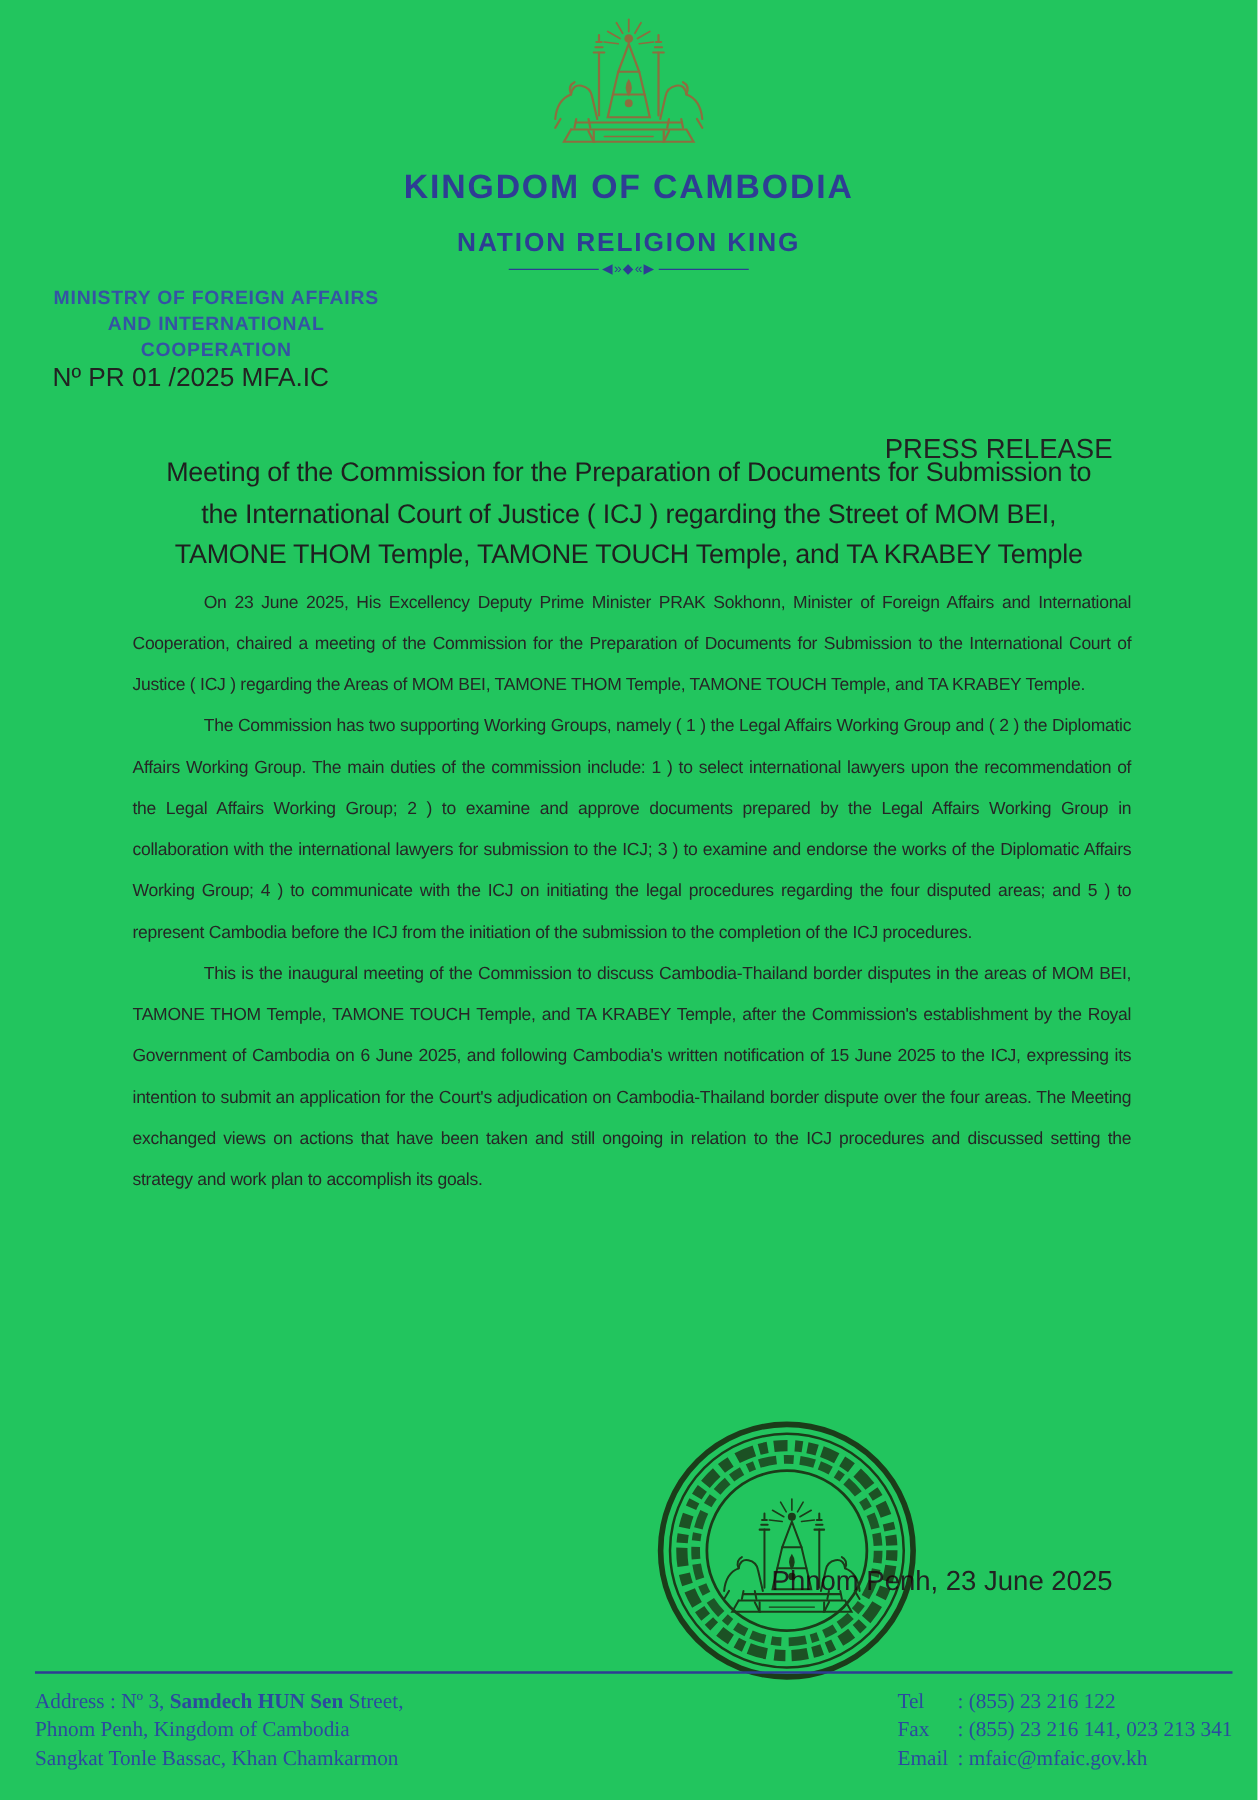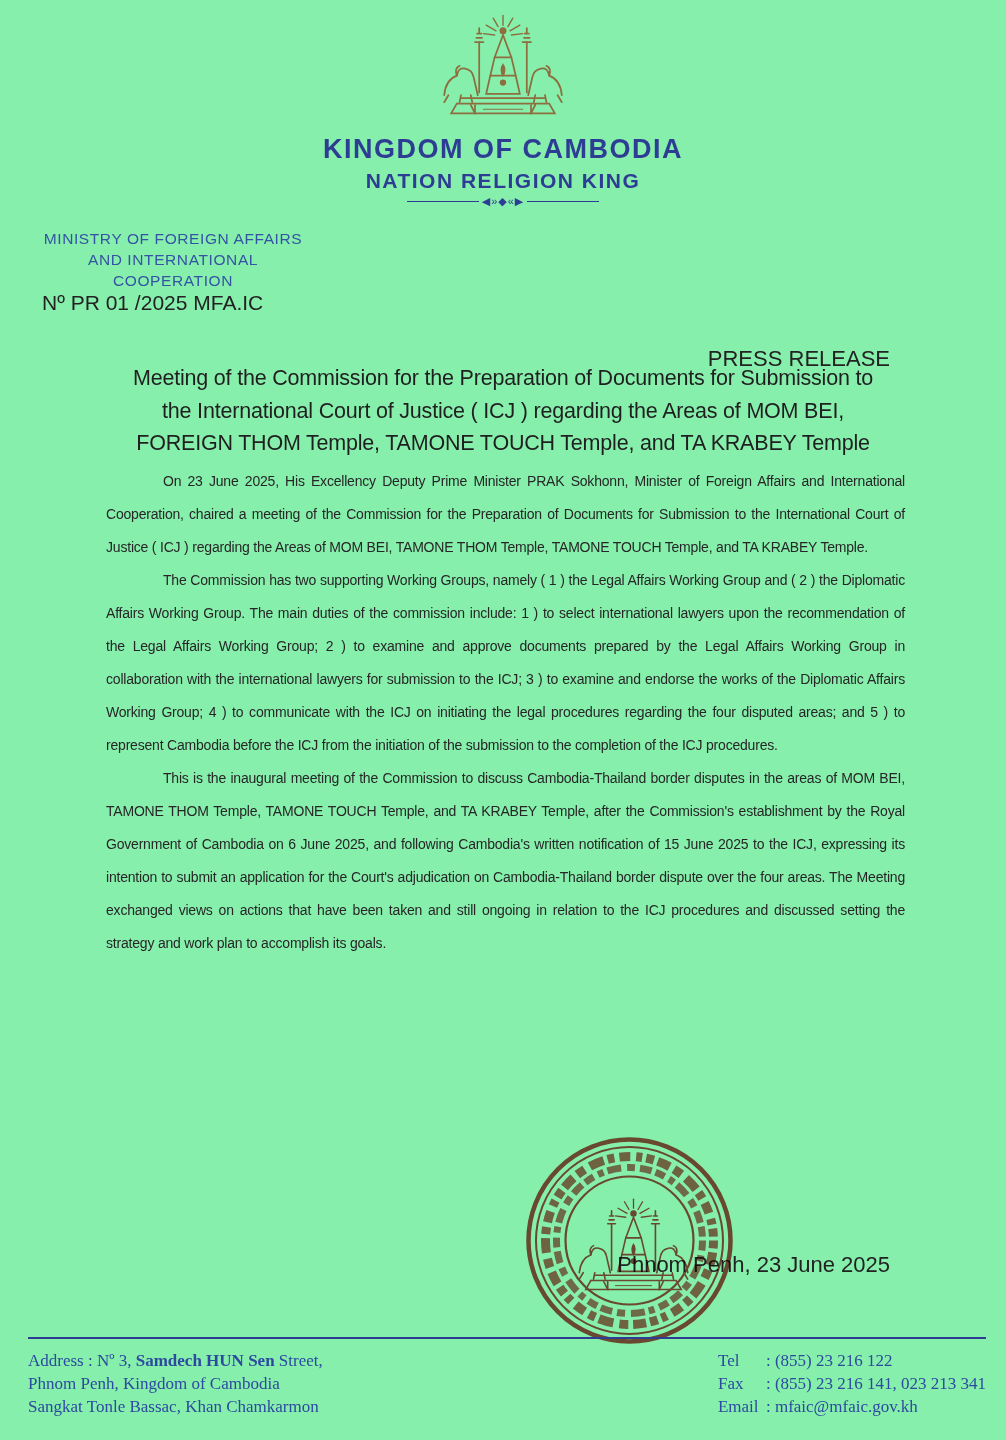--- a/index.html
+++ b/index.html
@@ -1,46 +1,46 @@
 <!DOCTYPE html>
 <html><head>
 <meta charset="utf-8">
 <style>
   html,body{margin:0;padding:0;background:#e8e8e8;}
   .page{
     position:relative;
     width:1006px;height:1440px;
     margin:0 auto;
-    background:#86efac;
+    background:#22c55e;
     font-family:"Liberation Sans",sans-serif;
     color:#2d2d2d;
     overflow:hidden;
   }
   
   .arms-wrap{display:flex;justify-content:center;padding-top:14px;}
   .kingdom-title{
     margin-top:8px;text-align:center;
     font-size:27px;font-weight:bold;letter-spacing:1.5px;
     color:#2e3d94;
   }
   .motto{
-    margin-top:4px;text-align:center;
+    margin-top:18px;text-align:center;
     font-size:21px;font-weight:bold;letter-spacing:1.5px;
     color:#2e3d94;
   }
   .divider{
     margin-top:3px;display:flex;align-items:center;justify-content:center;
     color:#2e3d94;
   }
   .divider .rule{width:72px;height:1px;background:#2e3d94;}
   .divider .ornament{font-size:11px;letter-spacing:1px;padding:0 3px;line-height:1;}
   .ministry{
     position:absolute;left:28px;top:228px;width:290px;
     text-align:center;
-    font-size:15.5px;font-weight:normal;letter-spacing:0.6px;
+    font-size:15.5px;font-weight:bold;letter-spacing:0.6px;
     line-height:21px;color:#3553a4;
   }
   .ref-number{
     position:absolute;left:42px;top:291px;
     font-size:21px;color:#222;
   }
   
   .press-release{
     position:absolute;top:322px;left:0;right:116px;
     text-align:right;font-size:22px;color:#222;margin-top:24px;
@@ -148,21 +148,21 @@
 
   <div class="ministry">
     <div>MINISTRY OF FOREIGN AFFAIRS</div>
     <div>AND INTERNATIONAL COOPERATION</div>
   </div>
 
   <div class="ref-number">Nº PR 01 /2025 MFA.IC</div>
 
   <div class="press-release">PRESS RELEASE</div>
 
-  <div class="doc-title">Meeting of the Commission for the Preparation of Documents for Submission to the International Court of Justice ( ICJ ) regarding the Areas of MOM BEI, FOREIGN THOM Temple, TAMONE TOUCH Temple, and TA KRABEY Temple</div>
+  <div class="doc-title">Meeting of the Commission for the Preparation of Documents for Submission to the International Court of Justice ( ICJ ) regarding the Street of MOM BEI, TAMONE THOM Temple, TAMONE TOUCH Temple, and TA KRABEY Temple</div>
 
   <div class="body-text">
     <p>On 23 June 2025, His Excellency Deputy Prime Minister PRAK Sokhonn, Minister of Foreign Affairs and International Cooperation, chaired a meeting of the Commission for the Preparation of Documents for Submission to the International Court of Justice ( ICJ ) regarding the Areas of MOM BEI, TAMONE THOM Temple, TAMONE TOUCH Temple, and TA KRABEY Temple.</p>
     <p>The Commission has two supporting Working Groups, namely ( 1 ) the Legal Affairs Working Group and ( 2 ) the Diplomatic Affairs Working Group. The main duties of the commission include: 1 ) to select international lawyers upon the recommendation of the Legal Affairs Working Group; 2 ) to examine and approve documents prepared by the Legal Affairs Working Group in collaboration with the international lawyers for submission to the ICJ; 3 ) to examine and endorse the works of the Diplomatic Affairs Working Group; 4 ) to communicate with the ICJ on initiating the legal procedures regarding the four disputed areas; and 5 ) to represent Cambodia before the ICJ from the initiation of the submission to the completion of the ICJ procedures.</p>
     <p>This is the inaugural meeting of the Commission to discuss Cambodia-Thailand border disputes in the areas of MOM BEI, TAMONE THOM Temple, TAMONE TOUCH Temple, and TA KRABEY Temple, after the Commission's establishment by the Royal Government of Cambodia on 6 June 2025, and following Cambodia's written notification of 15 June 2025 to the ICJ, expressing its intention to submit an application for the Court's adjudication on Cambodia-Thailand border dispute over the four areas. The Meeting exchanged views on actions that have been taken and still ongoing in relation to the ICJ procedures and discussed setting the strategy and work plan to accomplish its goals.</p>
   </div>
 
   <div class="dateline">Phnom Penh, 23 June 2025</div>
 
   <svg class="seal seal-red" viewBox="0 0 215 215">

